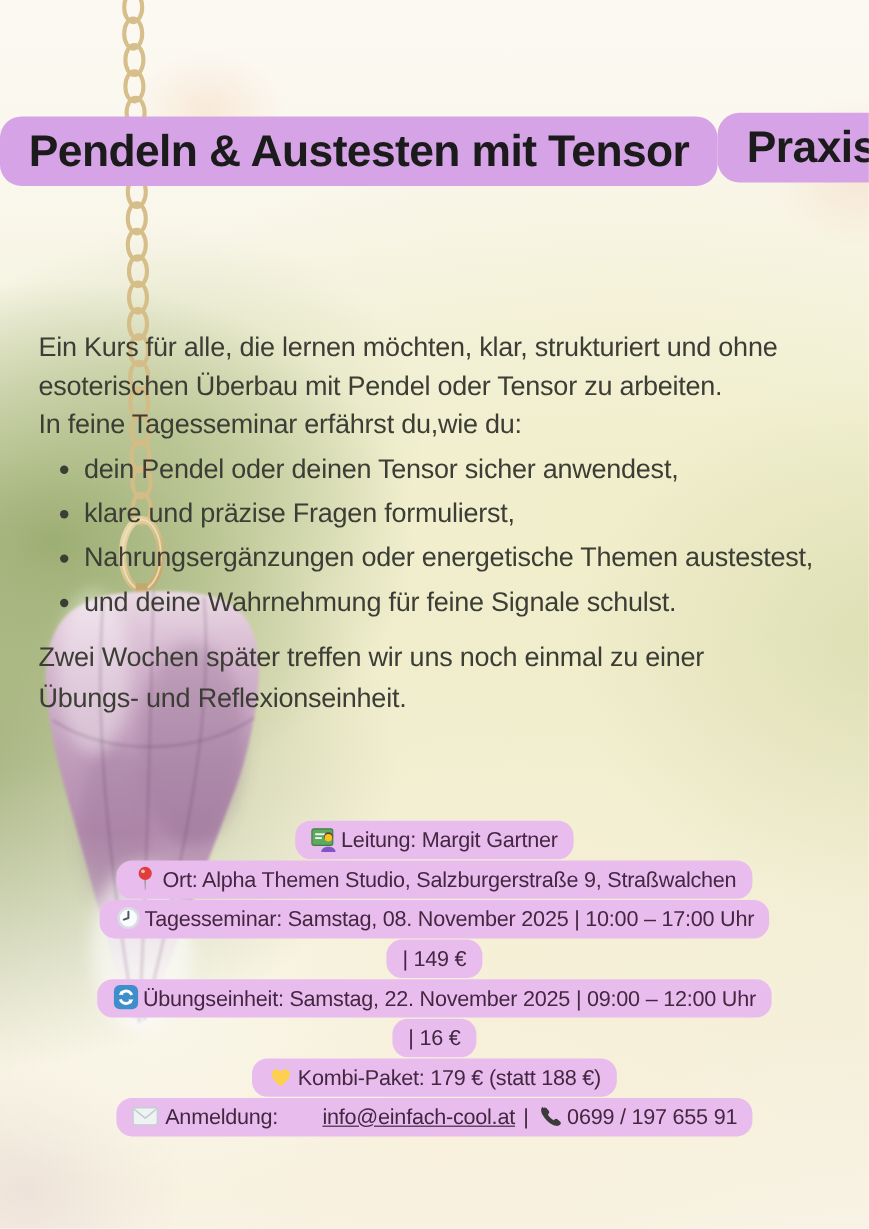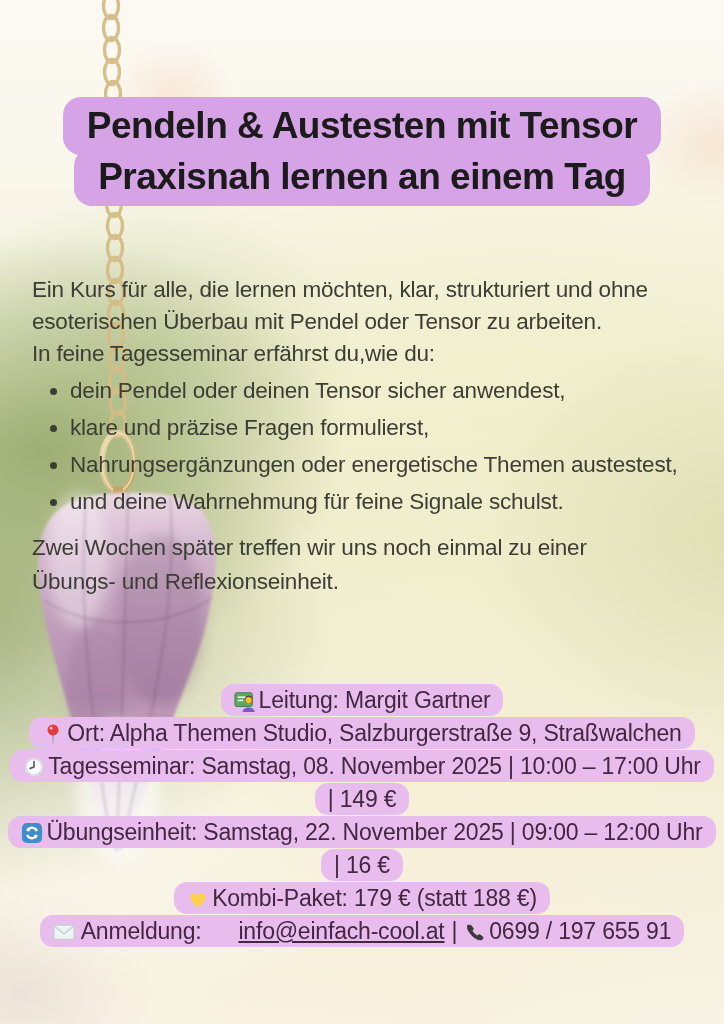--- a/index.html
+++ b/index.html
@@ -20,36 +20,36 @@
       radial-gradient(620px 420px at 72% 42%, rgba(242,238,203,0.90), transparent 78%),
       radial-gradient(700px 480px at 60% 72%, rgba(246,240,214,0.90), transparent 80%),
       radial-gradient(380px 280px at 21% 78%, rgba(255,255,255,0.85), transparent 70%),
       radial-gradient(420px 260px at 50% 95%, rgba(250,241,226,0.90), transparent 75%),
       radial-gradient(180px 140px at 3% 97%,  rgba(230,214,209,0.55), transparent 75%),
       linear-gradient(180deg,#fcf9f3 0%,#f9f6ea 18%,#eef0d2 38%,#e8ebc8 52%,#edecd0 68%,#f4efdc 82%,#f8f3e6 100%);
   }
   .photo{position:absolute;inset:0;z-index:1;}
   
   .title-block{position:absolute;top:97px;left:0;right:0;z-index:3;
-    display:flex;flex-direction:column;align-items:center;}
+    display:flex;flex-direction:row;align-items:center;}
   .title-pill{
     background:#d6a3e7;color:#1b1b1b;font-weight:bold;font-size:37px;line-height:50px;
     padding:4px 24px;border-radius:18px;letter-spacing:-0.5px;white-space:nowrap;}
   .title-pill + .title-pill{margin-top:-7px;}
   
   .copy{position:absolute;z-index:2;color:#3c3d35;font-size:22.5px;letter-spacing:-0.2px;}
   .intro{top:246px;left:32px;right:16px;line-height:32px;margin-top:28px;}
   .bullets{top:372px;left:40px;right:10px;list-style:none;margin:0;padding:0;}
   .bullets li{position:relative;padding-left:30px;line-height:37px;white-space:nowrap;}
   .bullets li::before{content:"";position:absolute;left:10px;top:16px;width:7px;height:7px;
     border-radius:50%;background:#3c3d35;}
   .followup{top:531px;left:32px;right:16px;line-height:34px;}
   
   .details{position:absolute;top:684px;left:0;right:0;z-index:3;text-align:center;
-    color:#432741;font-size:23px;letter-spacing:-0.2px;}
+    color:#432741;font-size:18px;letter-spacing:-0.2px;}
   .drow{margin:0 0 1px 0;line-height:0;white-space:nowrap;}
   .pill{display:inline-block;background:#e9bcee;border-radius:13px;
     padding:2px 13px;line-height:28px;}
   .ic{display:inline-block;width:22px;height:22px;vertical-align:-4px;margin-right:3px;}
   .ic svg{display:block;width:22px;height:22px;}
   .ic.gap{margin-right:6px;}
   .sep{margin:0 7px;}
   .email{color:#432741;text-decoration:underline;margin-left:37px;}
 </style>
 </head>

